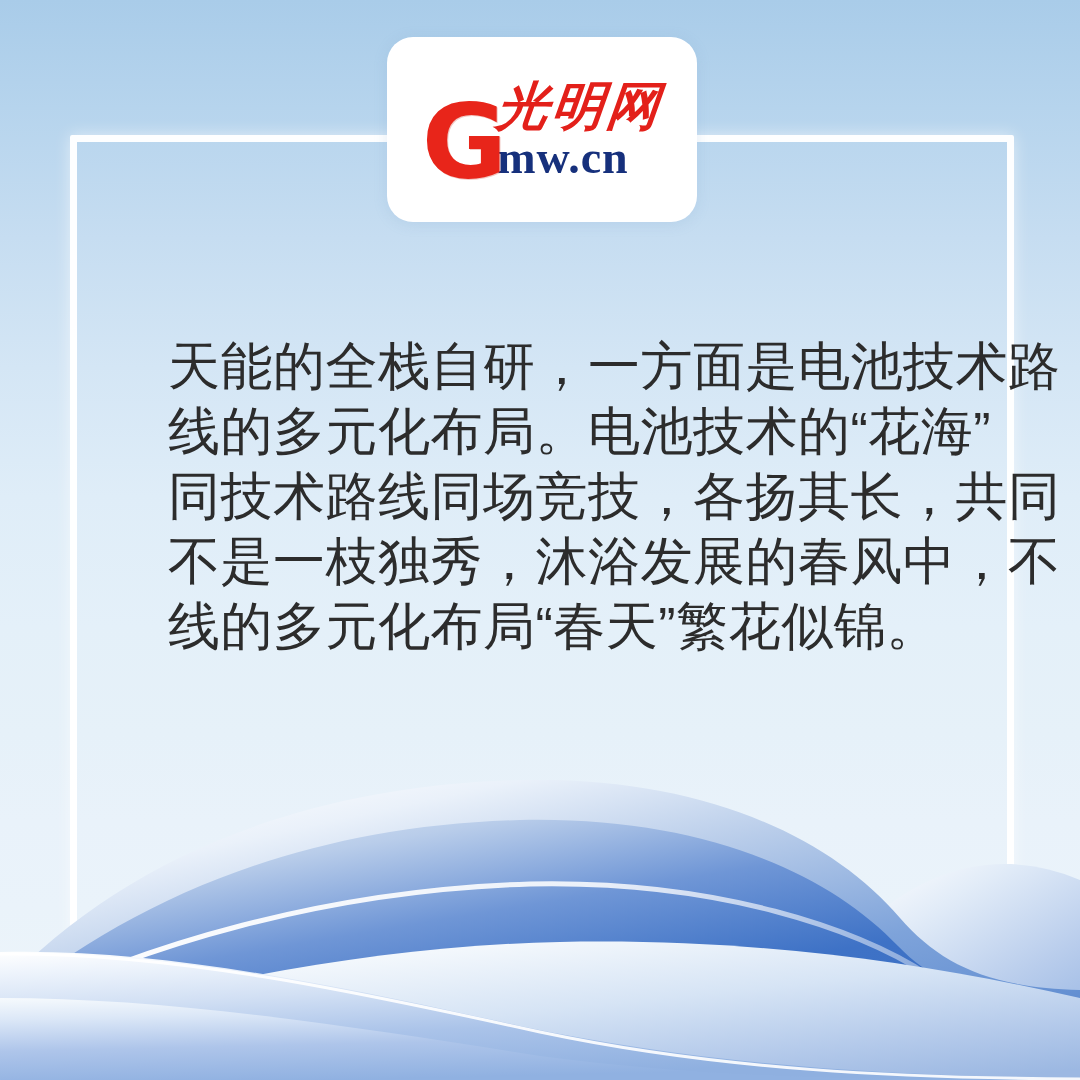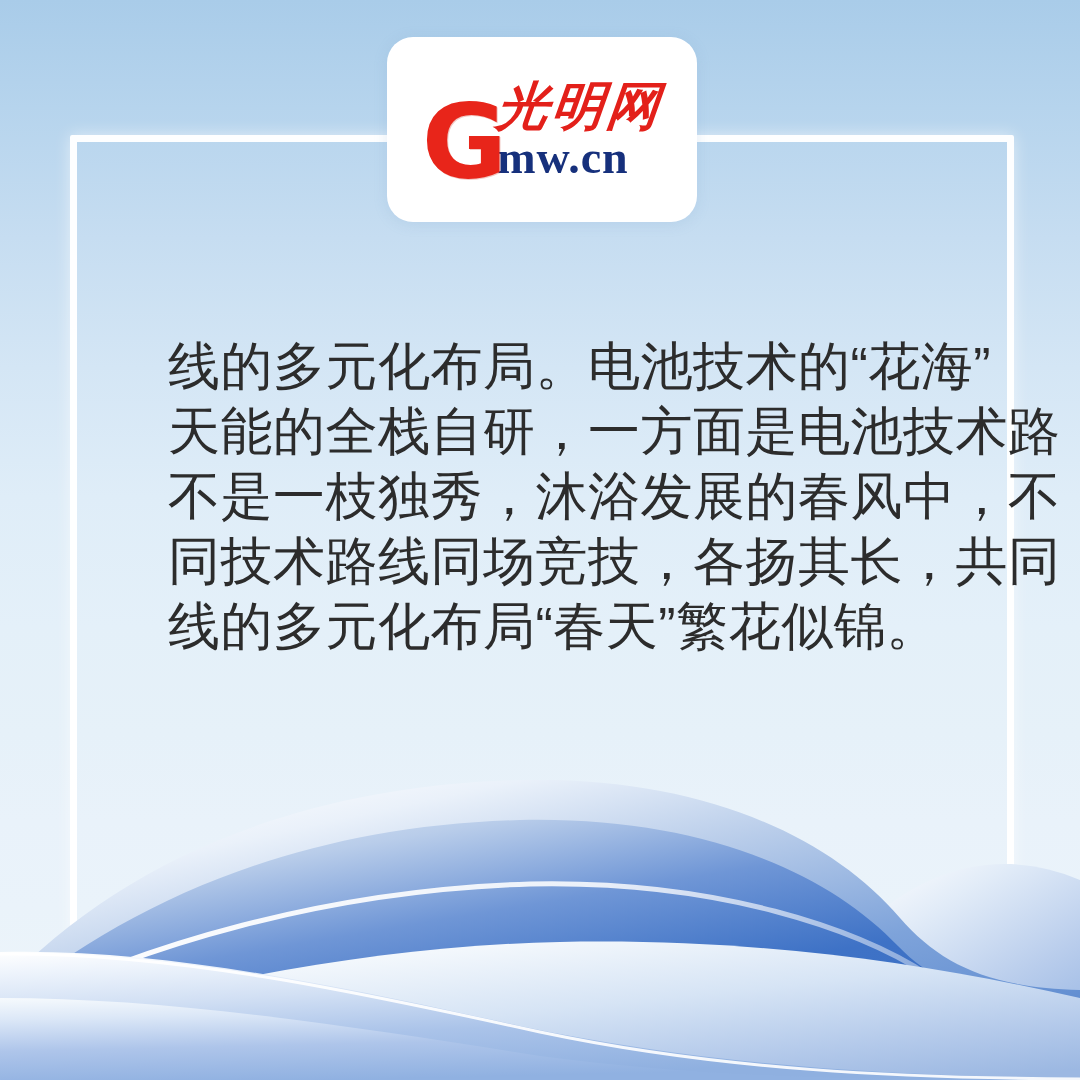--- a/index.html
+++ b/index.html
@@ -218,20 +218,20 @@
         <span class="logo-g">G</span>
         <span class="logo-right">
           <span class="logo-cn">光明网</span>
           <span class="logo-domain">mw.cn</span>
         </span>
       </div>
     </div>
   </div>
 
   <div class="quote-block">
+    <div class="quote-line">天能的全栈自研，一方面是电池技术路</div>
     <div class="quote-line">线的多元化布局。电池技术的“花海”</div>
-    <div class="quote-line">天能的全栈自研，一方面是电池技术路</div>
+    <div class="quote-line">同技术路线同场竞技，各扬其长，共同</div>
     <div class="quote-line">不是一枝独秀，沐浴发展的春风中，不</div>
-    <div class="quote-line">同技术路线同场竞技，各扬其长，共同</div>
     <div class="quote-line">线的多元化布局“春天”繁花似锦。</div>
   </div>
 
 </div>
 
 </body></html>

